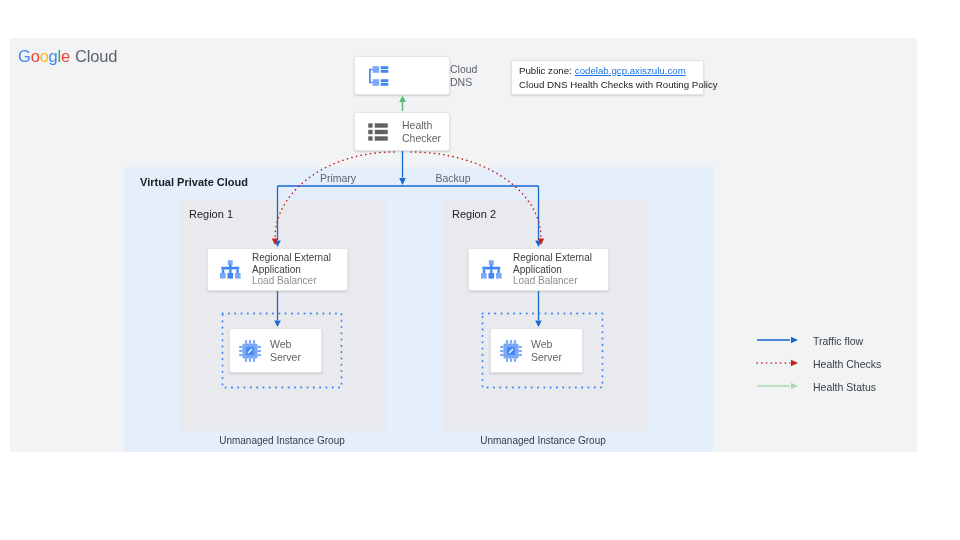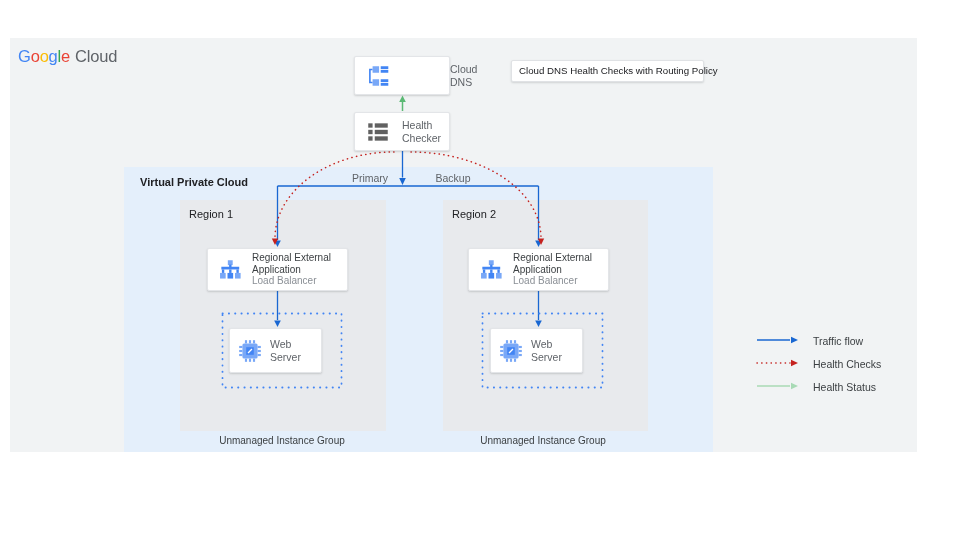--- a/index.html
+++ b/index.html
@@ -38,21 +38,21 @@
   .uig-label{position:absolute;width:130px;top:392px;text-align:center;font-size:10px;color:#3c4043;margin-top:43px;}
   .uig1{left:217px;} .uig2{left:478px;}
   
   .note-box{position:absolute;left:511px;top:60px;width:193px;background:#fff;
             border:1px solid #e0e2e5;border-radius:2px;box-shadow:0 1px 2px rgba(60,64,67,.18);
             box-sizing:border-box;padding:3px 7px;font-size:9.7px;line-height:1.4;color:#202124;
             white-space:nowrap;z-index:5;}
   .note-box a{color:var(--link);text-decoration:underline;margin-left:3px;}
   
   .edge-label{position:absolute;width:60px;text-align:center;font-size:10.5px;color:#5f6368;top:172px;z-index:4;}
-  .primary{left:340px;text-align:center;} .backup{left:423px;}
+  .primary{left:308px;text-align:center;} .backup{left:423px;}
   
   .overlay{position:absolute;left:0;top:0;width:960px;height:540px;z-index:3;pointer-events:none;}
   .tf{stroke:var(--traffic-flow);stroke-width:1.3;fill:none;}
   .tf-head{fill:var(--traffic-flow);stroke:none;}
   .hc{stroke:var(--health-checks);stroke-width:1.5;fill:none;stroke-dasharray:.3 4.4;stroke-linecap:round;}
   .hc-head{fill:var(--health-checks);stroke:none;}
   .hs{stroke:var(--health-status);stroke-width:1.5;fill:none;}
   .hs-head{fill:var(--health-status);stroke:none;}
   .hs-lg{stroke:var(--health-status-legend);stroke-width:1.5;fill:none;}
   .hs-lg-head{fill:var(--health-status-legend);stroke:none;}
@@ -133,20 +133,21 @@
         <rect class="ig-gray" x="9" y="4" width="12" height="4"></rect>
       <rect class="ig-gray" x="3" y="10" width="4" height="4"></rect>
         <rect class="ig-gray" x="9" y="10" width="12" height="4"></rect>
       <rect class="ig-gray" x="3" y="16" width="4" height="4"></rect>
         <rect class="ig-gray" x="9" y="16" width="12" height="4"></rect>
     </svg>
     <div class="node-label">Health Checker</div>
   </div>
 
   <div class="note-box">
+    <div><span>Public zone:</span><a href="#">codelab.gcp.axiszulu.com</a></div>
     <div>Cloud DNS Health Checks with Routing Policy</div>
   </div>
 
   <div class="edge-label primary">Primary</div>
   <div class="edge-label backup">Backup</div>
 
   <div class="node lb-box lb1">
     <svg class="ic" width="26" height="26" viewBox="0 0 24 24">
       <rect class="ibl" x="10" y="3" width="4.5" height="4.5"></rect>
       <rect class="ib" x="11.2" y="7" width="2.2" height="2.5"></rect>

